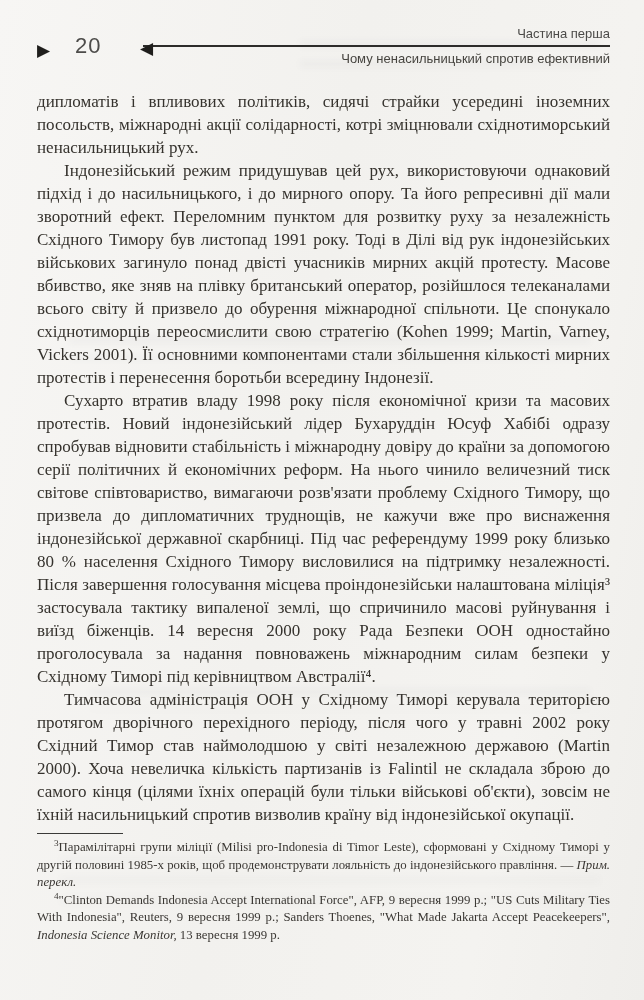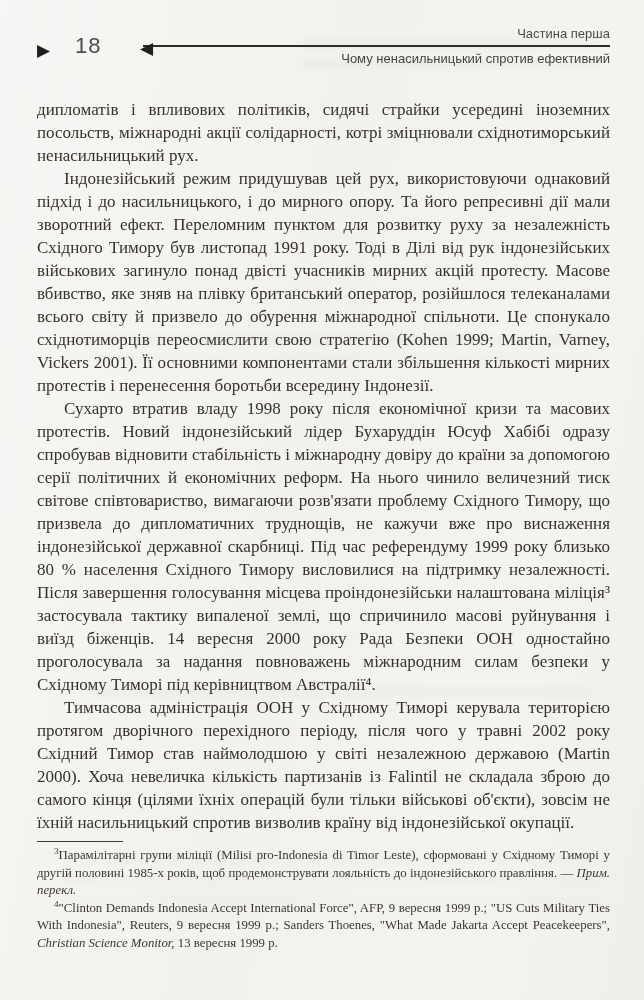--- a/index.html
+++ b/index.html
@@ -70,21 +70,21 @@
     border-bottom: 2px solid #2d2c2a;
   }
   .chapter-title {
     text-align: right;
     font-size: 13px;
     color: #46443f;
     padding-top: 4px;
   }
 
   .body-text {
-    margin-top: 24px;
+    margin-top: 16px;
     font-size: 17px;
     line-height: 23px;
     text-align: justify;
     hyphens: auto;
   }
   .para { margin: 0; }
   .para.indent { text-indent: 27px; }
 
   .footnotes {
     margin-top: 7px;
@@ -112,34 +112,34 @@
 
 <div class="page">
 
   <div class="ghost g1"></div>
   <div class="ghost g2"></div>
   <div class="ghost g3"></div>
   <div class="ghost g4"></div>
 
   <div class="header">
     <span class="marker marker-right">▶</span>
-    <span class="page-number">18</span>
+    <span class="page-number">20</span>
     <div class="header-right">
       <span class="marker marker-left">◀</span>
       <div class="part-label">Частина перша</div>
       <div class="chapter-title">Чому ненасильницький спротив ефективний</div>
     </div>
   </div>
 
   <div class="body-text">
     <p class="para">дипломатів і впливових політиків, сидячі страйки усередині іноземних посольств, міжнародні акції солідарності, котрі зміцнювали східнотиморський ненасильницький рух.</p>
     <p class="para indent">Індонезійський режим придушував цей рух, використовуючи однаковий підхід і до насильницького, і до мирного опору. Та його репресивні дії мали зворотний ефект. Переломним пунктом для розвитку руху за незалежність Східного Тимору був листопад 1991 року. Тоді в Ділі від рук індонезійських військових загинуло понад двісті учасників мирних акцій протесту. Масове вбивство, яке зняв на плівку британський оператор, розійшлося телеканалами всього світу й призвело до обурення міжнародної спільноти. Це спонукало східнотиморців переосмислити свою стратегію (Kohen 1999; Martin, Varney, Vickers 2001). Її основними компонентами стали збільшення кількості мирних протестів і перенесення боротьби всередину Індонезії.</p>
     <p class="para indent">Сухарто втратив владу 1998 року після економічної кризи та масових протестів. Новий індонезійський лідер Бухаруддін Юсуф Хабібі одразу спробував відновити стабільність і міжнародну довіру до країни за допомогою серії політичних й економічних реформ. На нього чинило величезний тиск світове співтовариство, вимагаючи розв'язати проблему Східного Тимору, що призвела до дипломатичних труднощів, не кажучи вже про виснаження індонезійської державної скарбниці. Під час референдуму 1999 року близько 80 % населення Східного Тимору висловилися на підтримку незалежності. Після завершення голосування місцева проіндонезійськи налаштована міліція³ застосувала тактику випаленої землі, що спричинило масові руйнування і виїзд біженців. 14 вересня 2000 року Рада Безпеки ООН одностайно проголосувала за надання повноважень міжнародним силам безпеки у Східному Тиморі під керівництвом Австралії⁴.</p>
     <p class="para indent">Тимчасова адміністрація ООН у Східному Тиморі керувала територією протягом дворічного перехідного періоду, після чого у травні 2002 року Східний Тимор став наймолодшою у світі незалежною державою (Martin 2000). Хоча невеличка кількість партизанів із Falintil не складала зброю до самого кінця (цілями їхніх операцій були тільки військові об'єкти), зовсім не їхній насильницький спротив визволив країну від індонезійської окупації.</p>
   </div>
 
   <div class="footnotes">
     <hr class="footnote-rule">
     <p class="footnote"><span class="fn-marker">3</span><span>Парамілітарні групи міліції (Milisi pro-Indonesia di Timor Leste), сформовані у Східному Тиморі у другій половині 1985-х років, щоб продемонструвати лояльність до індонезійського правління. — </span><span class="italic">Прим. перекл.</span><span></span></p>
-    <p class="footnote"><span class="fn-marker">4</span><span>"Clinton Demands Indonesia Accept International Force", AFP, 9 вересня 1999 р.; "US Cuts Military Ties With Indonesia", Reuters, 9 вересня 1999 р.; Sanders Thoenes, "What Made Jakarta Accept Peacekeepers", </span><span class="italic">Christian Science Monitor,</span><span> 13 вересня 1999 р.</span></p>
+    <p class="footnote"><span class="fn-marker">4</span><span>"Clinton Demands Indonesia Accept International Force", AFP, 9 вересня 1999 р.; "US Cuts Military Ties With Indonesia", Reuters, 9 вересня 1999 р.; Sanders Thoenes, "What Made Jakarta Accept Peacekeepers", </span><span class="italic">Indonesia Science Monitor,</span><span> 13 вересня 1999 р.</span></p>
   </div>
 
 </div>
 
 </body></html>

